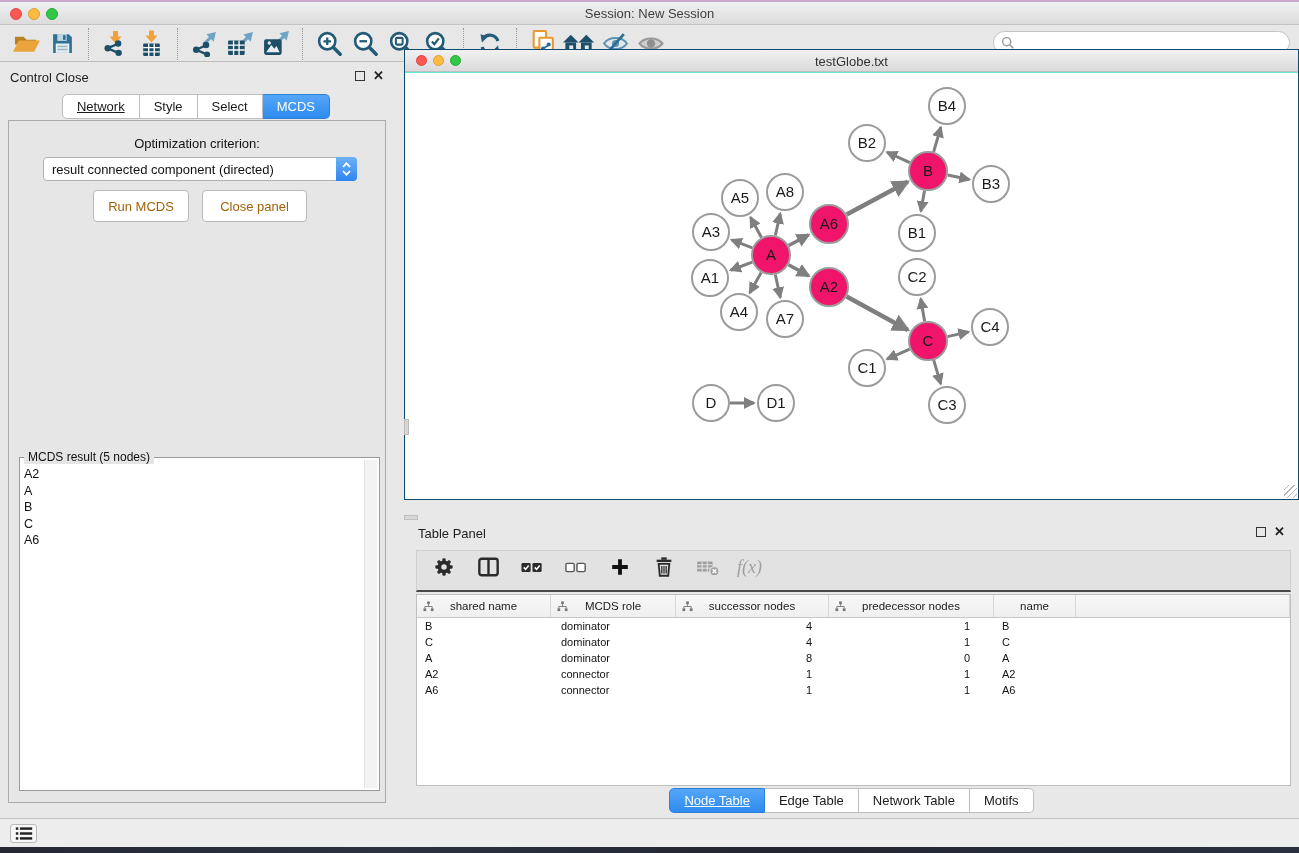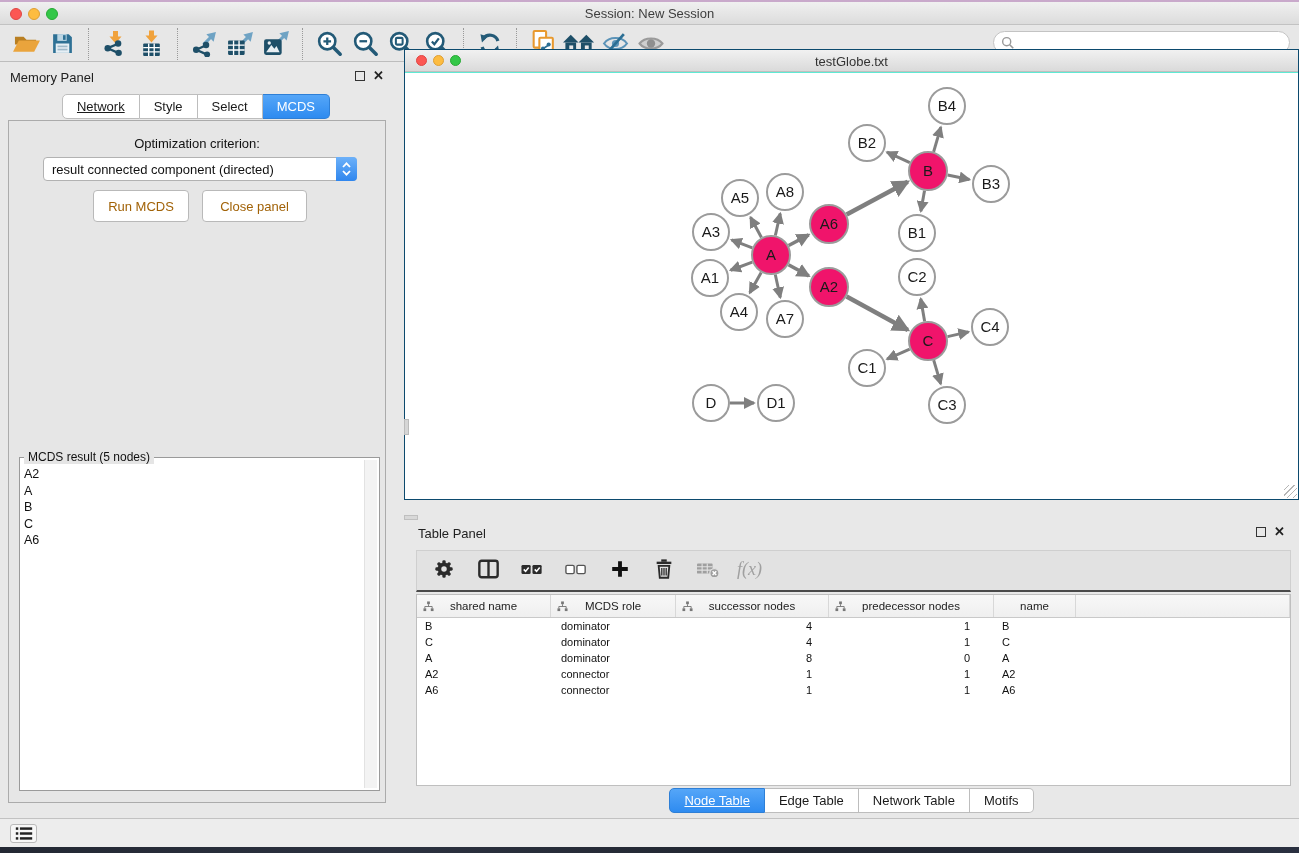--- a/index.html
+++ b/index.html
@@ -76,22 +76,22 @@
   .net-title-text{ position:absolute; left:0; right:0; top:4px; text-align:center; font-size:13px; color:#333; }
   .net-canvas{ position:absolute; top:23px; left:0; right:0; bottom:0; background:#fff; overflow:hidden; }
   .grip{ position:absolute; right:1px; bottom:1px; width:13px; height:13px;
        background:repeating-linear-gradient(135deg, transparent 0 3px, #b5b5b5 3px 4px); }
   .v-nub{ position:absolute; left:-1px; top:369px; width:5px; height:16px; background:#d6d6d6; border:1px solid #bbb; }
   .h-nub{ position:absolute; left:404px; top:515px; width:14px; height:5px; background:#d8d8d8; border:1px solid #bfbfbf; }
 
   
   .table-panel{ position:absolute; left:404px; top:520px; width:895px; height:298px; }
   .tp-toolbar{ position:absolute; left:12px; right:8px; top:30px; height:42px; background:#e2e2e2;
-       border:1px solid #cfcfcf; border-bottom:2px solid #4a4a4a; display:flex; align-items:flex-start;
-       padding:3px 12px; gap:14px; }
+       border:1px solid #cfcfcf; border-bottom:2px solid #4a4a4a; display:flex; align-items:flex-end;
+       padding:8px 12px; gap:14px; }
   .tp-btn{ width:30px; height:30px; display:flex; align-items:center; justify-content:center; }
   .fx{ font-family:"Liberation Serif",serif; font-style:italic; font-size:18px; color:#a0a0a0; }
   .tbl{ position:absolute; left:12px; right:8px; top:74px; bottom:32px; background:#fff;
        border:1px solid #bfbfbf; overflow:hidden; }
   .tbl-head{ display:grid; grid-template-columns:134px 125px 153px 165px 82px 1fr; height:23px;
        background:linear-gradient(#f8f8f8,#efefef); border-bottom:1px solid #c9c9c9; }
   .th{ position:relative; display:flex; align-items:center; justify-content:center;
        font-size:11.5px; color:#222; border-right:1px solid #d8d8d8; }
   .th .col-icon{ position:absolute; left:6px; top:6px; }
   .tbl-row{ display:grid; grid-template-columns:134px 125px 153px 165px 82px 1fr; height:16px; }
@@ -271,21 +271,21 @@
     <div class="search">
       <svg width="14" height="14" viewBox="0 0 16 16">
         <circle cx="6.5" cy="6.5" r="4.6" fill="none" stroke="#9a9a9a" stroke-width="1.6"></circle>
         <path d="M10 10 L14 14" stroke="#9a9a9a" stroke-width="1.8"></path>
       </svg>
       <input value="" placeholder="" style="">
     </div>
   </div>
 
   <div class="control-panel">
-    <div class="panel-title">Memory Panel</div>
+    <div class="panel-title">Control Close</div>
     <div class="panel-btns">
       <span class="float-box"></span>
       <span class="close-x">✕</span>
     </div>
     <div class="seg-tabs" id="cp-tabs">
         <div class="seg-tab">Network</div>
         <div class="seg-tab">Style</div>
         <div class="seg-tab">Select</div>
         <div class="seg-tab active">MCDS</div>
       </div>

